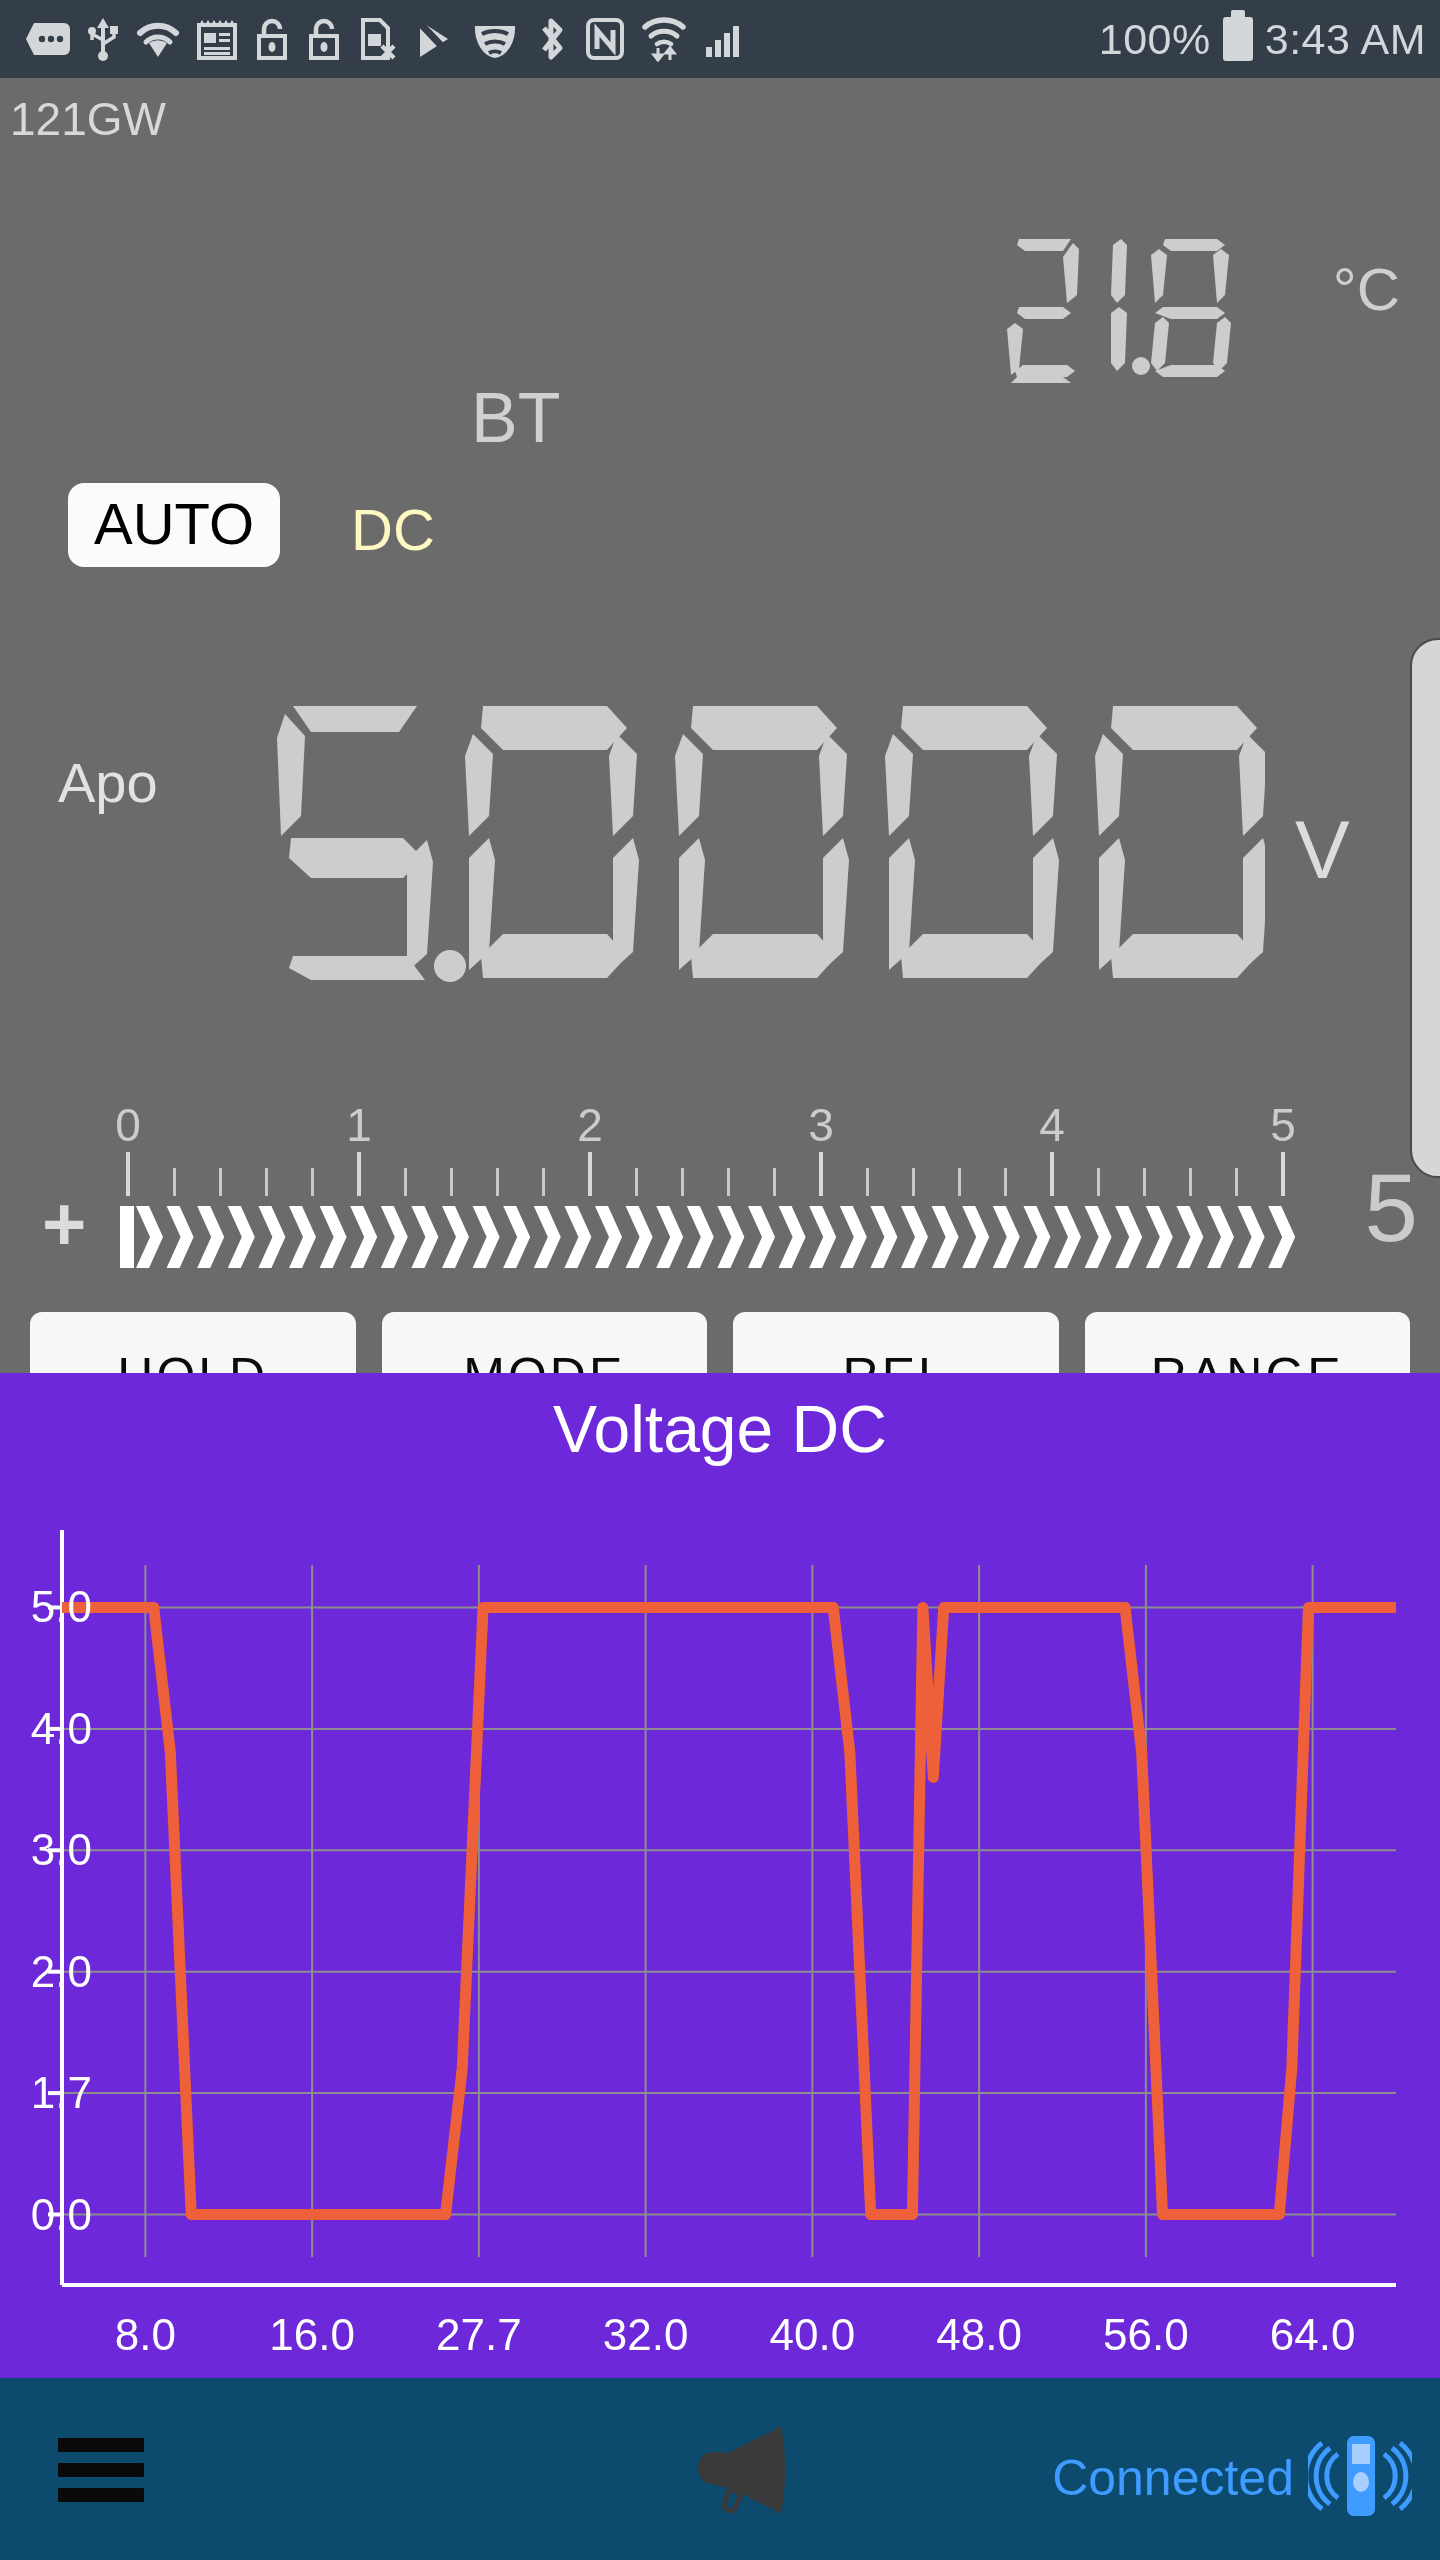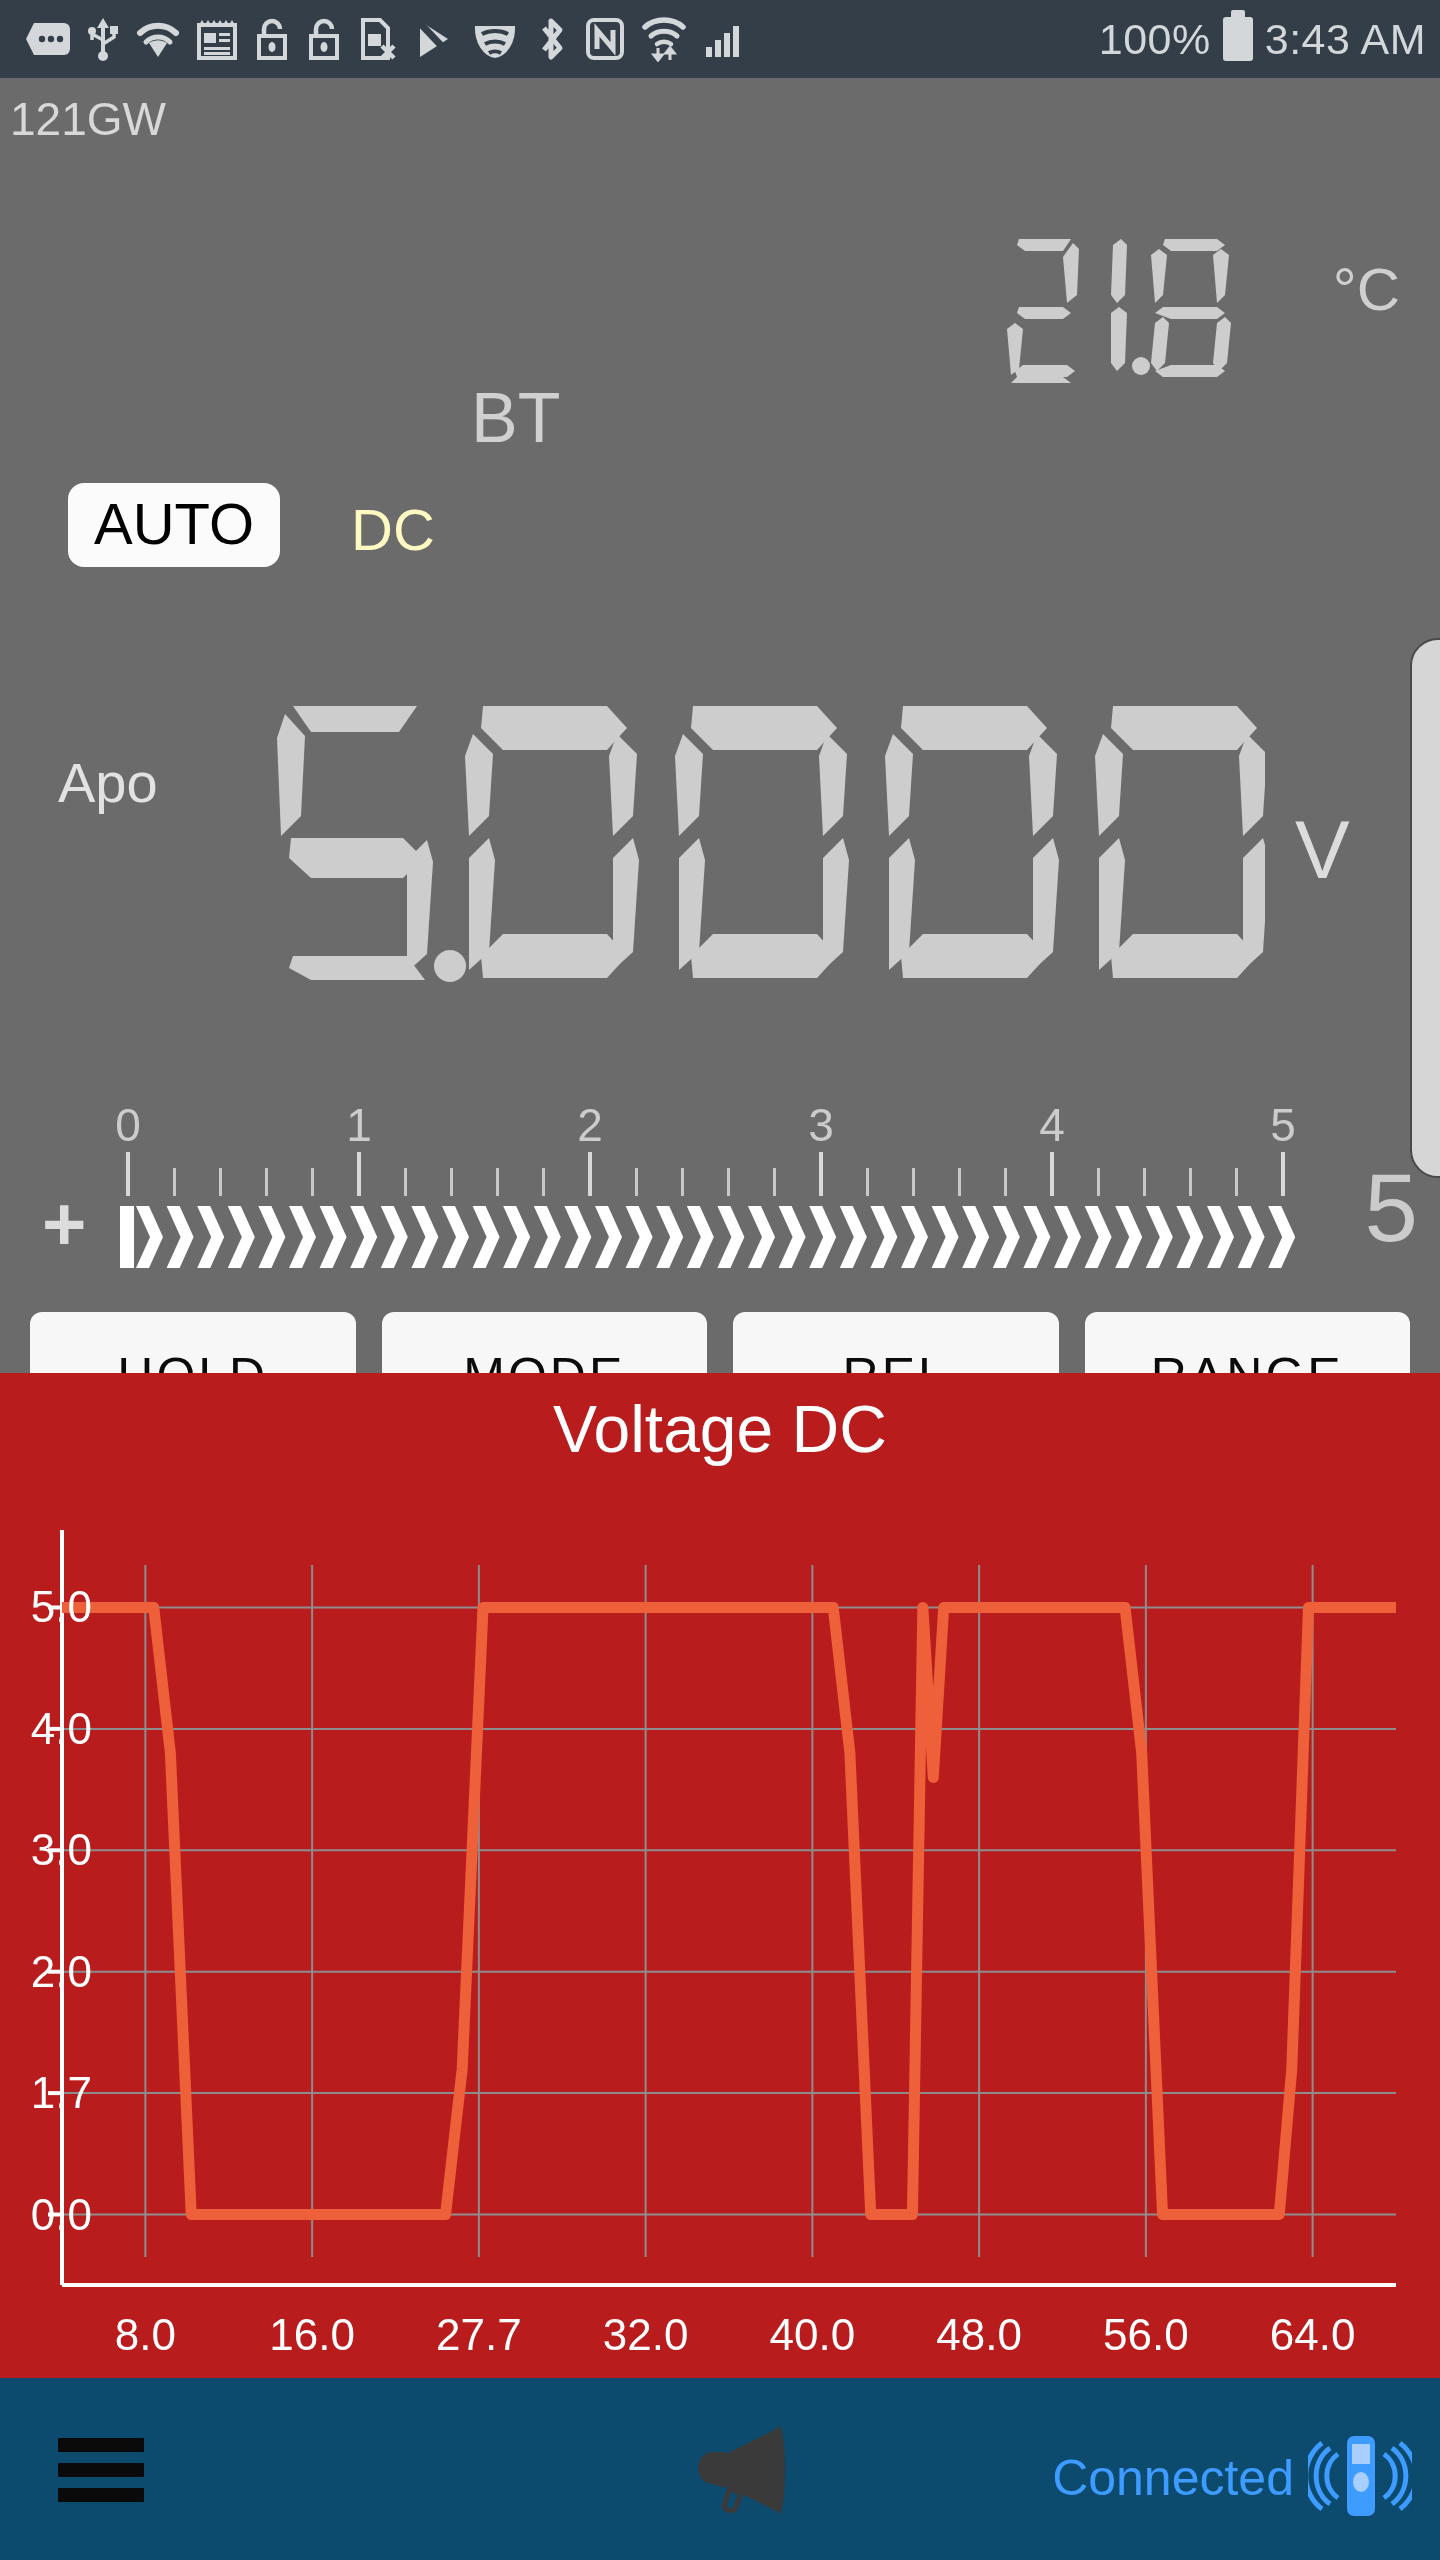--- a/index.html
+++ b/index.html
@@ -120,21 +120,21 @@
     border-radius: 12px; border: none;
     font-size: 50px; letter-spacing: 3px;
     display: flex; align-items: center; justify-content: center;
     font-family: "Liberation Sans", sans-serif;
   }
 
   
   #chart {
     position: absolute; top: 1373px; left: 0;
     width: 1440px; height: 1005px;
-    background: #b91c1c;
+    background: #6d28d9;
   }
   #chart-title {
     position: absolute; top: 18px; left: 0; width: 1440px;
     text-align: center; color: #ffffff; font-size: 66px;
   }
   #plot { position: absolute; left: 0; top: 0; width: 1440px; height: 1005px; }
   .ytick {
     position: absolute; right: 1348px; color: #ffffff; font-size: 44px;
     transform: translateY(-50%); white-space: nowrap;
   }

